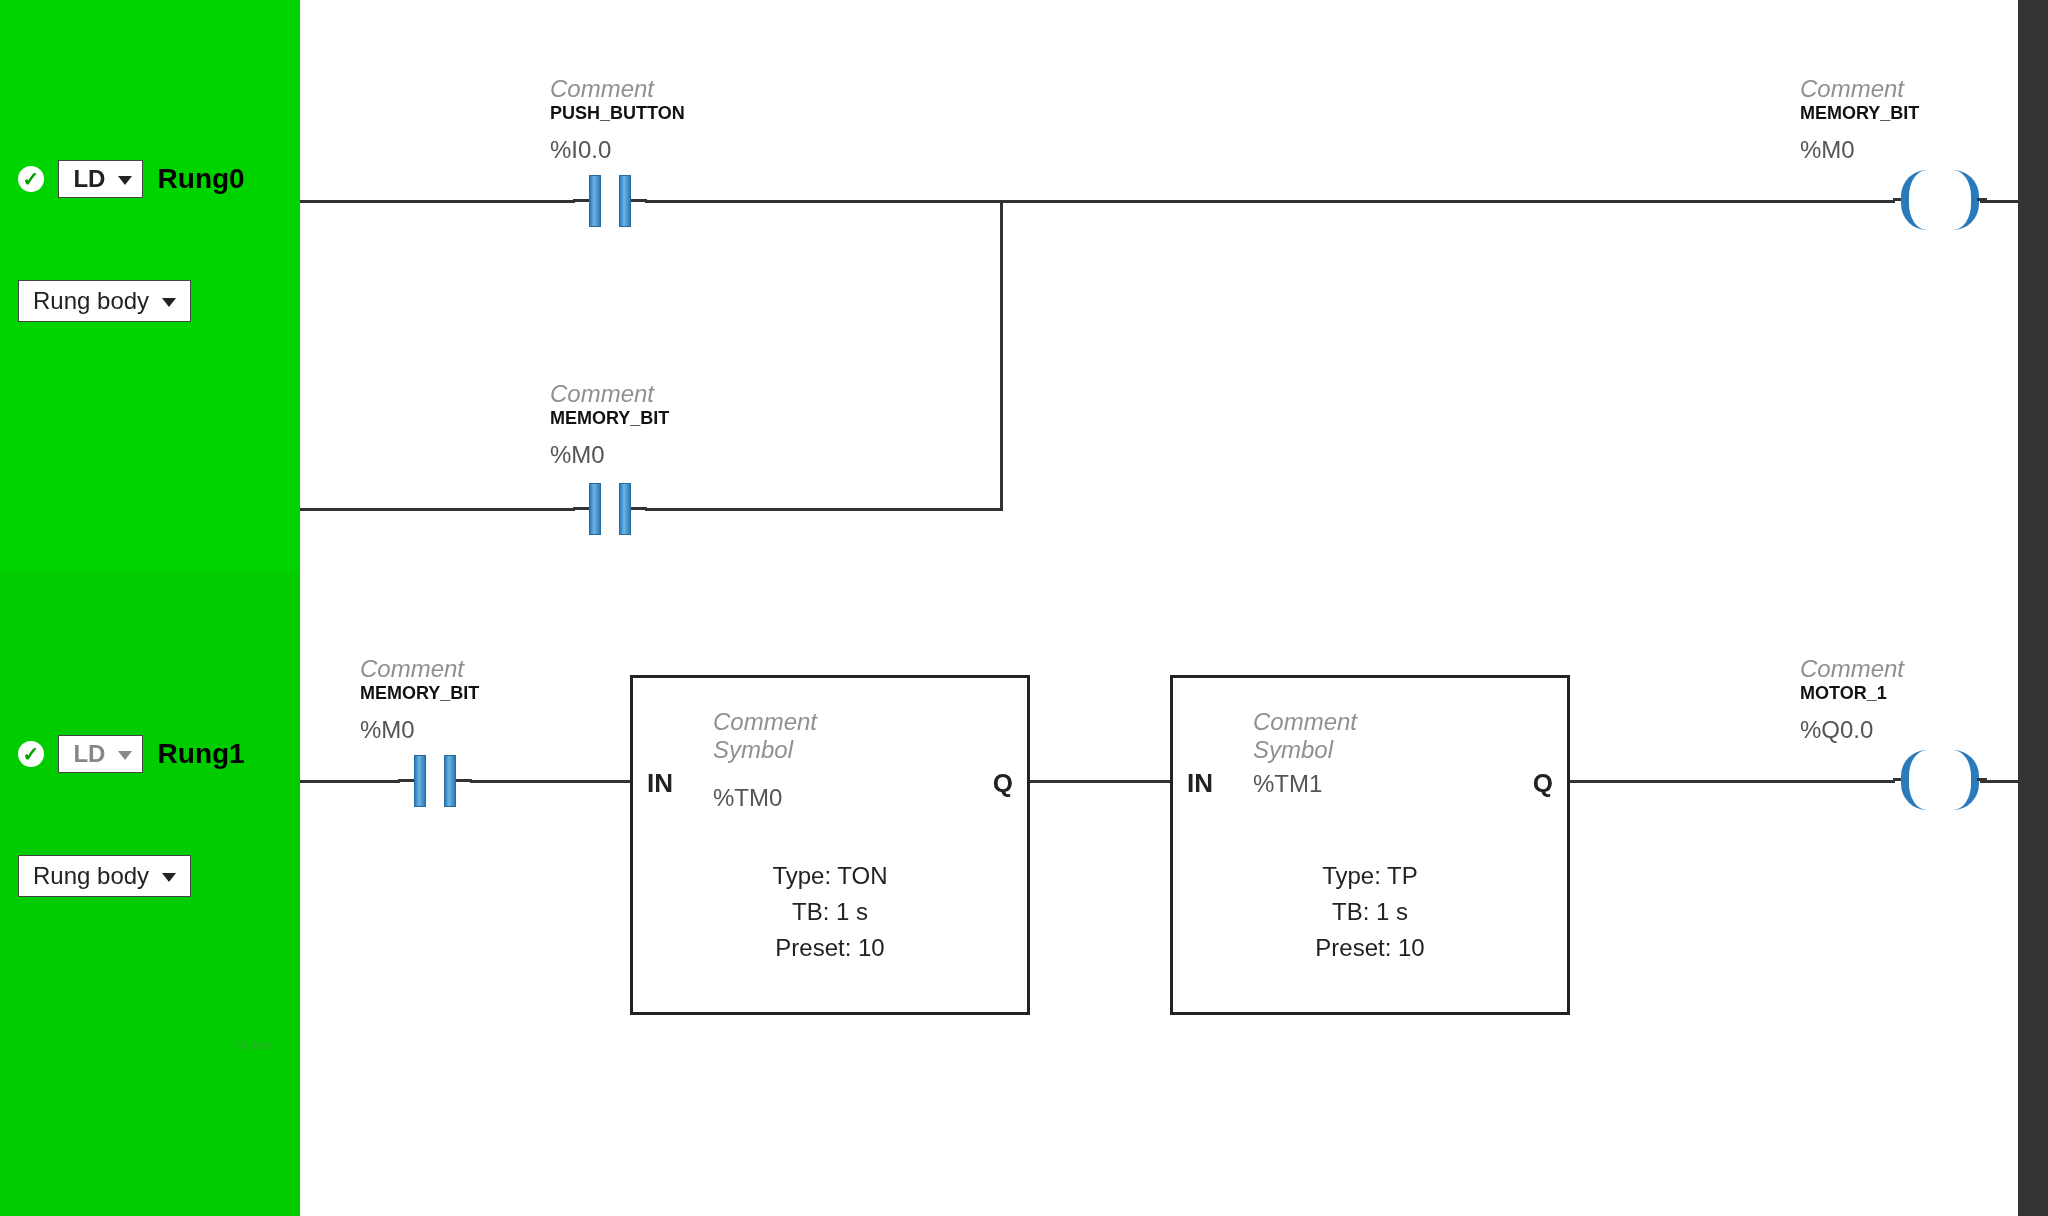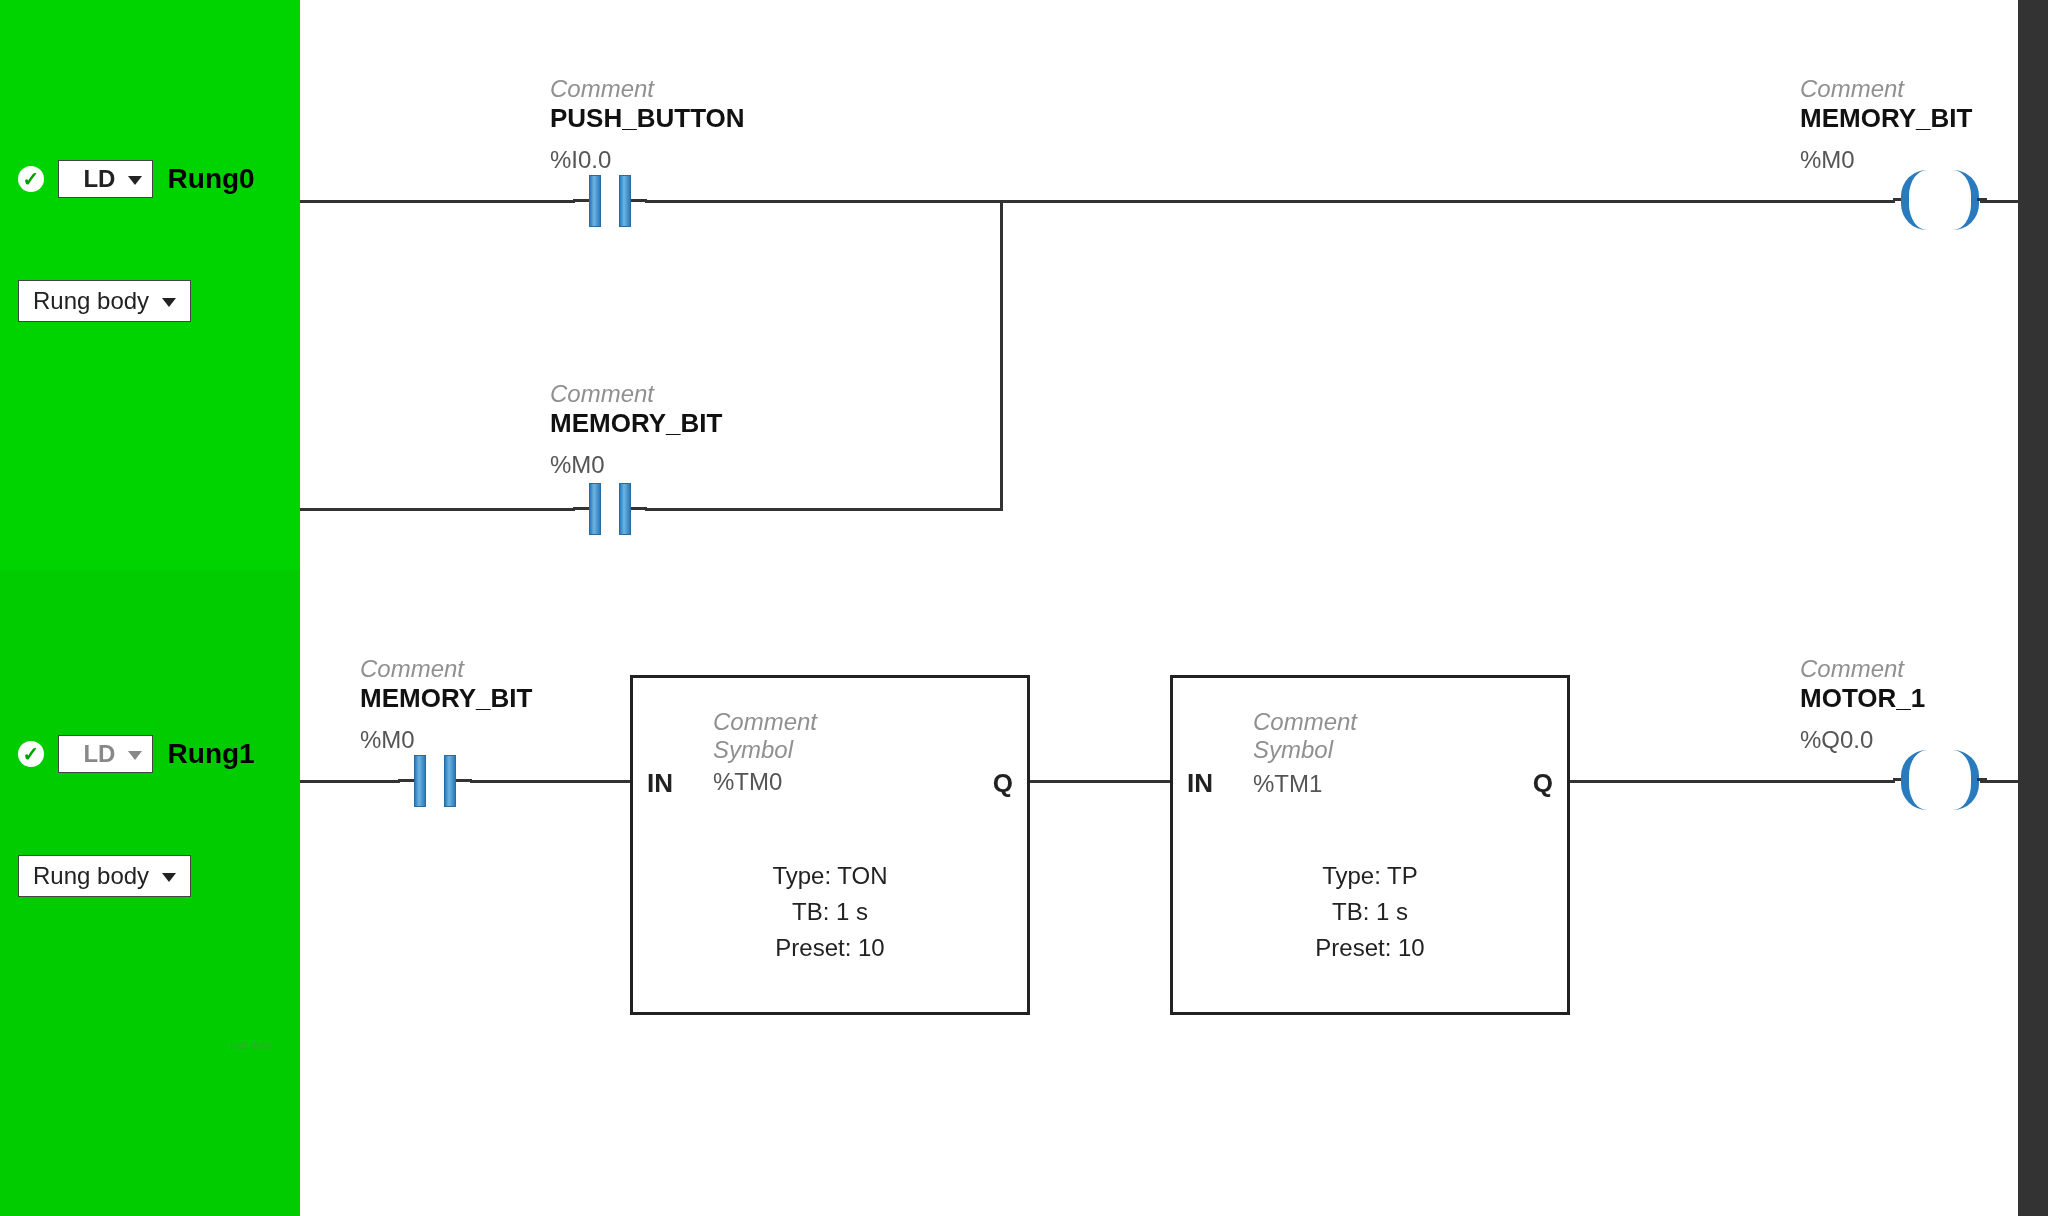--- a/index.html
+++ b/index.html
@@ -2,28 +2,28 @@
 <html><head>
 <meta charset="utf-8">
 <style>
 html,body{margin:0;padding:0;font-family:"Segoe UI",Arial,sans-serif;}
 #stage{position:relative;width:2048px;height:1216px;background:#fff;}
 .green{position:absolute;left:0;width:300px;background:#00d400;}
 .green-light{background:#00cc00;}
 .dark-strip{position:absolute;right:0;top:0;width:30px;height:1216px;background:#333;}
 .workspace{position:absolute;background:#fff;}
 .check-circle{display:inline-block;width:26px;height:26px;border-radius:50%;background:#fff;color:#00a000;font-weight:bold;text-align:center;line-height:26px;font-size:20px;vertical-align:middle;margin-right:10px;}
-.ld-drop{display:inline-block;background:#fff;border:1px solid #444;padding:4px 10px 4px 24px;font-size:24px;font-weight:600;color:#222;vertical-align:middle;}
+.ld-drop{display:inline-block;background:#fff;border:1px solid #444;padding:4px 10px 4px 14px;font-size:24px;font-weight:600;color:#222;vertical-align:middle;}
 .ld-drop.grey{color:#888;}
 .caret{display:inline-block;margin-left:6px;width:0;height:0;border-left:7px solid transparent;border-right:7px solid transparent;border-top:9px solid currentColor;vertical-align:middle;}
 .rung-label{display:inline-block;margin-left:10px;font-size:28px;font-weight:700;color:#000;vertical-align:middle;}
 .rung-body{display:inline-block;background:#fff;border:1px solid #444;padding:6px 14px;font-size:24px;color:#222;margin-top:30px;}
 .sidebar-row{position:absolute;left:18px;}
 .comm{color:#909090;font-style:italic;font-size:24px;}
-.sym{font-weight:700;font-size:26px;color:#111;}
+.sym{font-weight:700;font-size:18px;color:#111;}
 .addr{color:#555;font-size:24px;margin-top:12px;}
 .elem-labels{position:absolute;text-align:left;}
 .wire-h{position:absolute;height:3px;background:#333;}
 .wire-v{position:absolute;width:3px;background:#333;}
 .contact{position:absolute;width:70px;height:50px;}
 .contact .bar{position:absolute;top:0;width:10px;height:50px;background:linear-gradient(90deg,#2a7bbd 0%,#6fb4e0 40%,#2a7bbd 100%);border:1px solid #2a6b9f;}
 .contact .bar.l{left:14px;}
 .contact .bar.r{right:14px;}
 .contact .lead{position:absolute;top:24px;height:3px;background:#333;width:16px;}
 .contact .lead.l{left:-2px;}
@@ -151,21 +151,21 @@
         <div class="bar r"></div>
         <div class="lead r"></div>
   </div>
 
   <div class="block" style="left:330px;top:105px;width:400px;height:340px;">
     <div class="pin" style="left:14px;top:90px;">IN</div>
     <div class="pin" style="right:14px;top:90px;">Q</div>
     <div style="position:absolute;left:80px;top:30px;">
       <div class="inner-comm">Comment</div>
       <div class="inner-comm">Symbol</div>
-      <div class="addr" style="margin-top:4px;">%TM0</div>
+      <div class="addr" style="margin-top:20px;">%TM0</div>
     </div>
     <div class="params" style="position:absolute;left:0;right:0;top:160px;">
       <div>Type: TON</div>
       <div>TB: 1 s</div>
       <div>Preset: 10</div>
     </div>
   </div>
 
   <div class="block" style="left:870px;top:105px;width:400px;height:340px;">
     <div class="pin" style="left:14px;top:90px;">IN</div>

